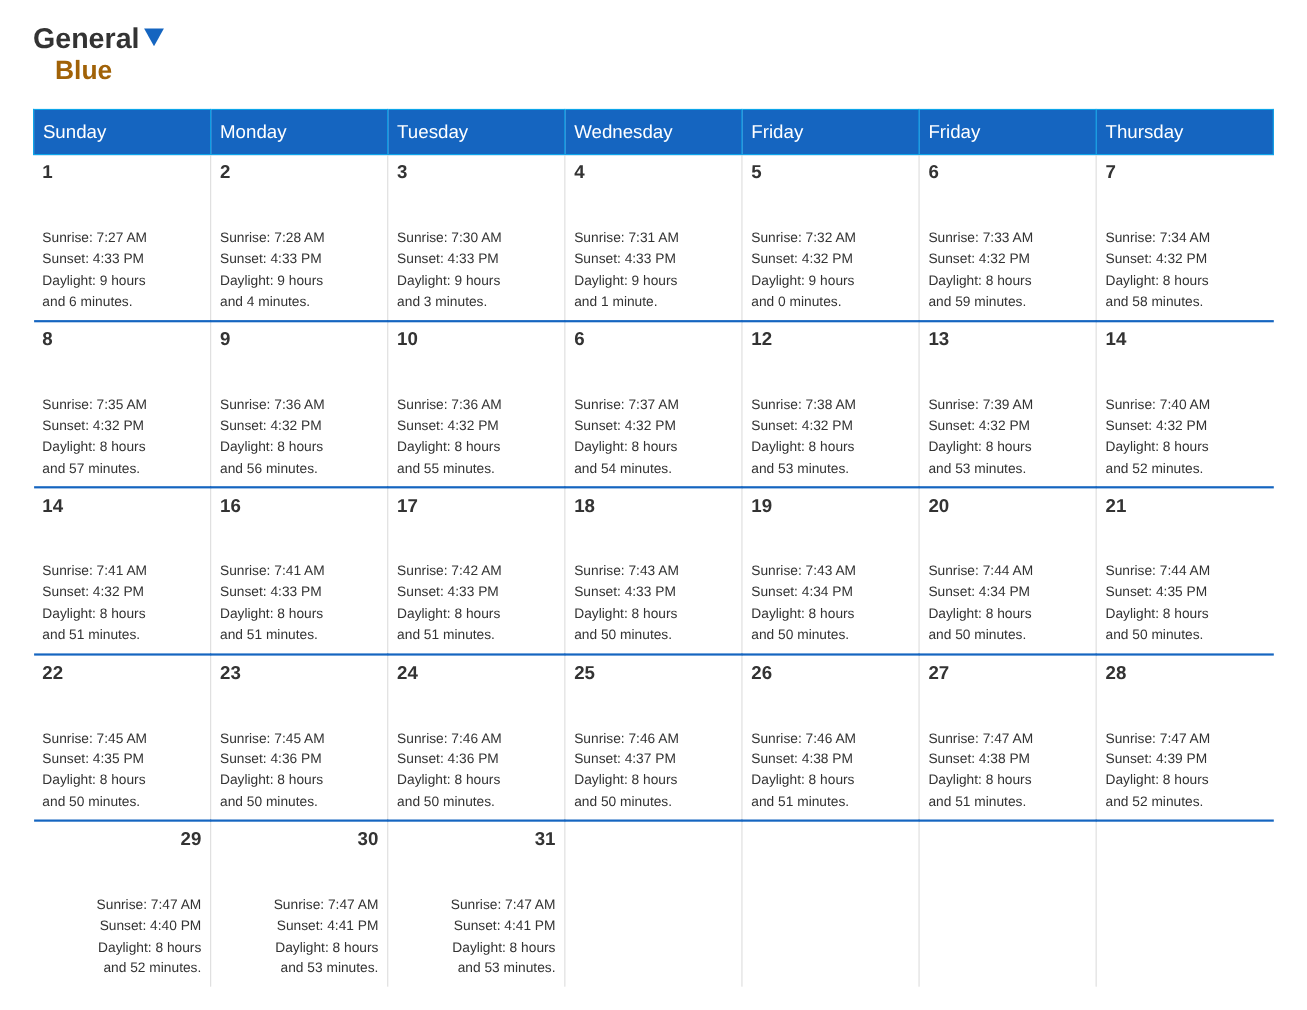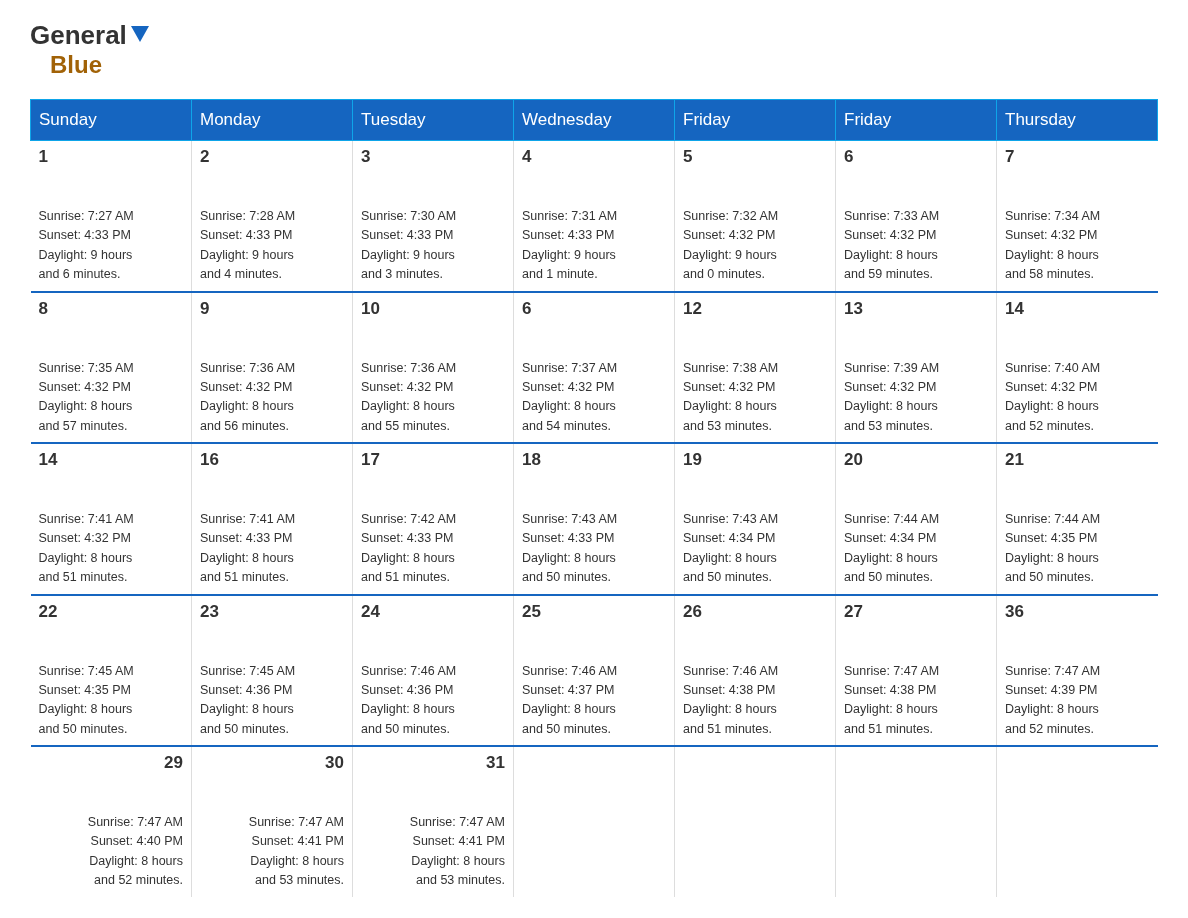--- a/index.html
+++ b/index.html
@@ -229,21 +229,21 @@
         </td>
         <td>
           <span class="day-number">26</span>
           <div class="day-info">Sunrise: 7:46 AM<br>Sunset: 4:38 PM<br>Daylight: 8 hours<br>and 51 minutes.</div>
         </td>
         <td>
           <span class="day-number">27</span>
           <div class="day-info">Sunrise: 7:47 AM<br>Sunset: 4:38 PM<br>Daylight: 8 hours<br>and 51 minutes.</div>
         </td>
         <td>
-          <span class="day-number">36</span>
+          <span class="day-number">28</span>
           <div class="day-info">Sunrise: 7:47 AM<br>Sunset: 4:39 PM<br>Daylight: 8 hours<br>and 52 minutes.</div>
         </td>
       </tr>
       <tr>
         <td>
           <span class="day-number">29</span>
           <div class="day-info">Sunrise: 7:47 AM<br>Sunset: 4:40 PM<br>Daylight: 8 hours<br>and 52 minutes.</div>
         </td>
         <td>
           <span class="day-number">30</span>

